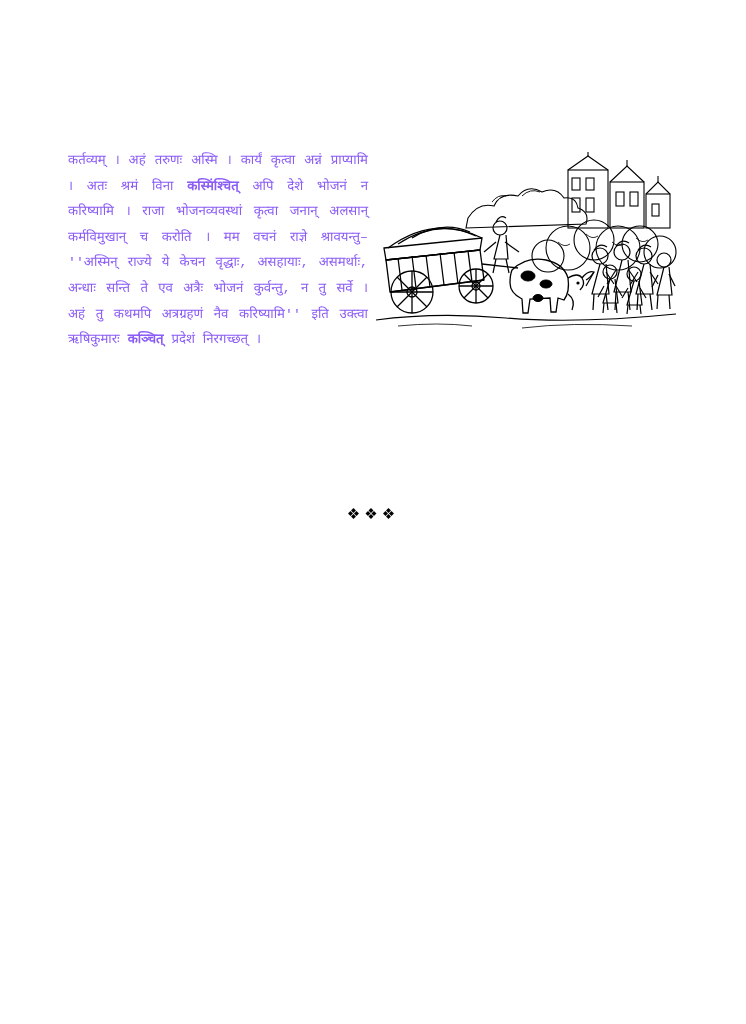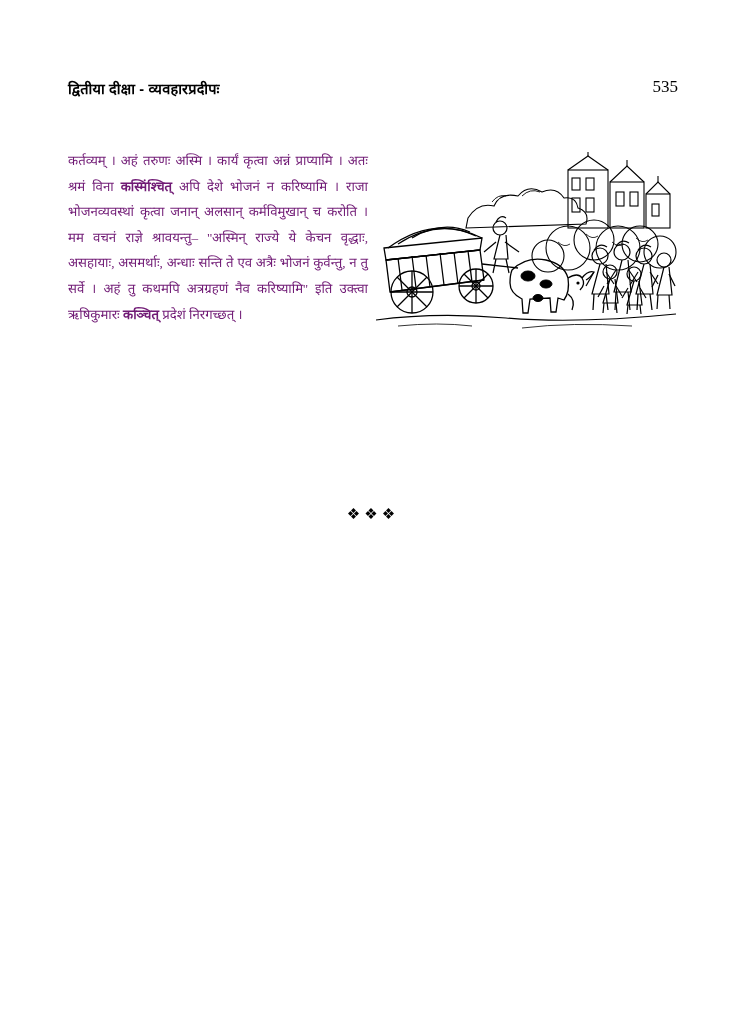--- a/index.html
+++ b/index.html
@@ -52,24 +52,24 @@
     font-size: 17px;
     color: #000;
   }
 
   
   .col-text {
     position: absolute;
     left: 68px;
     top: 148px;
     width: 300px;
-    font-family: Liberation Serif, serif;
+    font-family: Liberation Mono, monospace;
     font-size: 13.2px;
     line-height: 25.6px;
-    color: #701a75;
+    color: #8b5cf6;
     text-align: justify;
     text-justify: inter-word;
   }
   .col-text p {
     margin: 0;
   }
   .bold {
     font-weight: bold;
   }
 
@@ -112,24 +112,20 @@
   }
   .illustration svg {
     display: block;
   }
 </style>
 </head>
 <body>
 
 <div class="page">
 
-  <div class="header">
-    <div class="header-title">द्वितीया दीक्षा - व्यवहारप्रदीपः</div>
-    <div class="header-page-number">535</div>
-  </div>
 
   <div class="illustration">
     <svg width="308" height="200" viewBox="0 0 308 200" xmlns="http://www.w3.org/2000/svg">
       <g fill="none" stroke="#000" stroke-width="1.2">
 
         <g stroke-width="1.1">
           <rect x="196" y="18" width="40" height="58"></rect>
           <rect x="200" y="26" width="8" height="12"></rect>
           <rect x="214" y="26" width="8" height="12"></rect>
           <rect x="200" y="46" width="8" height="14"></rect>

